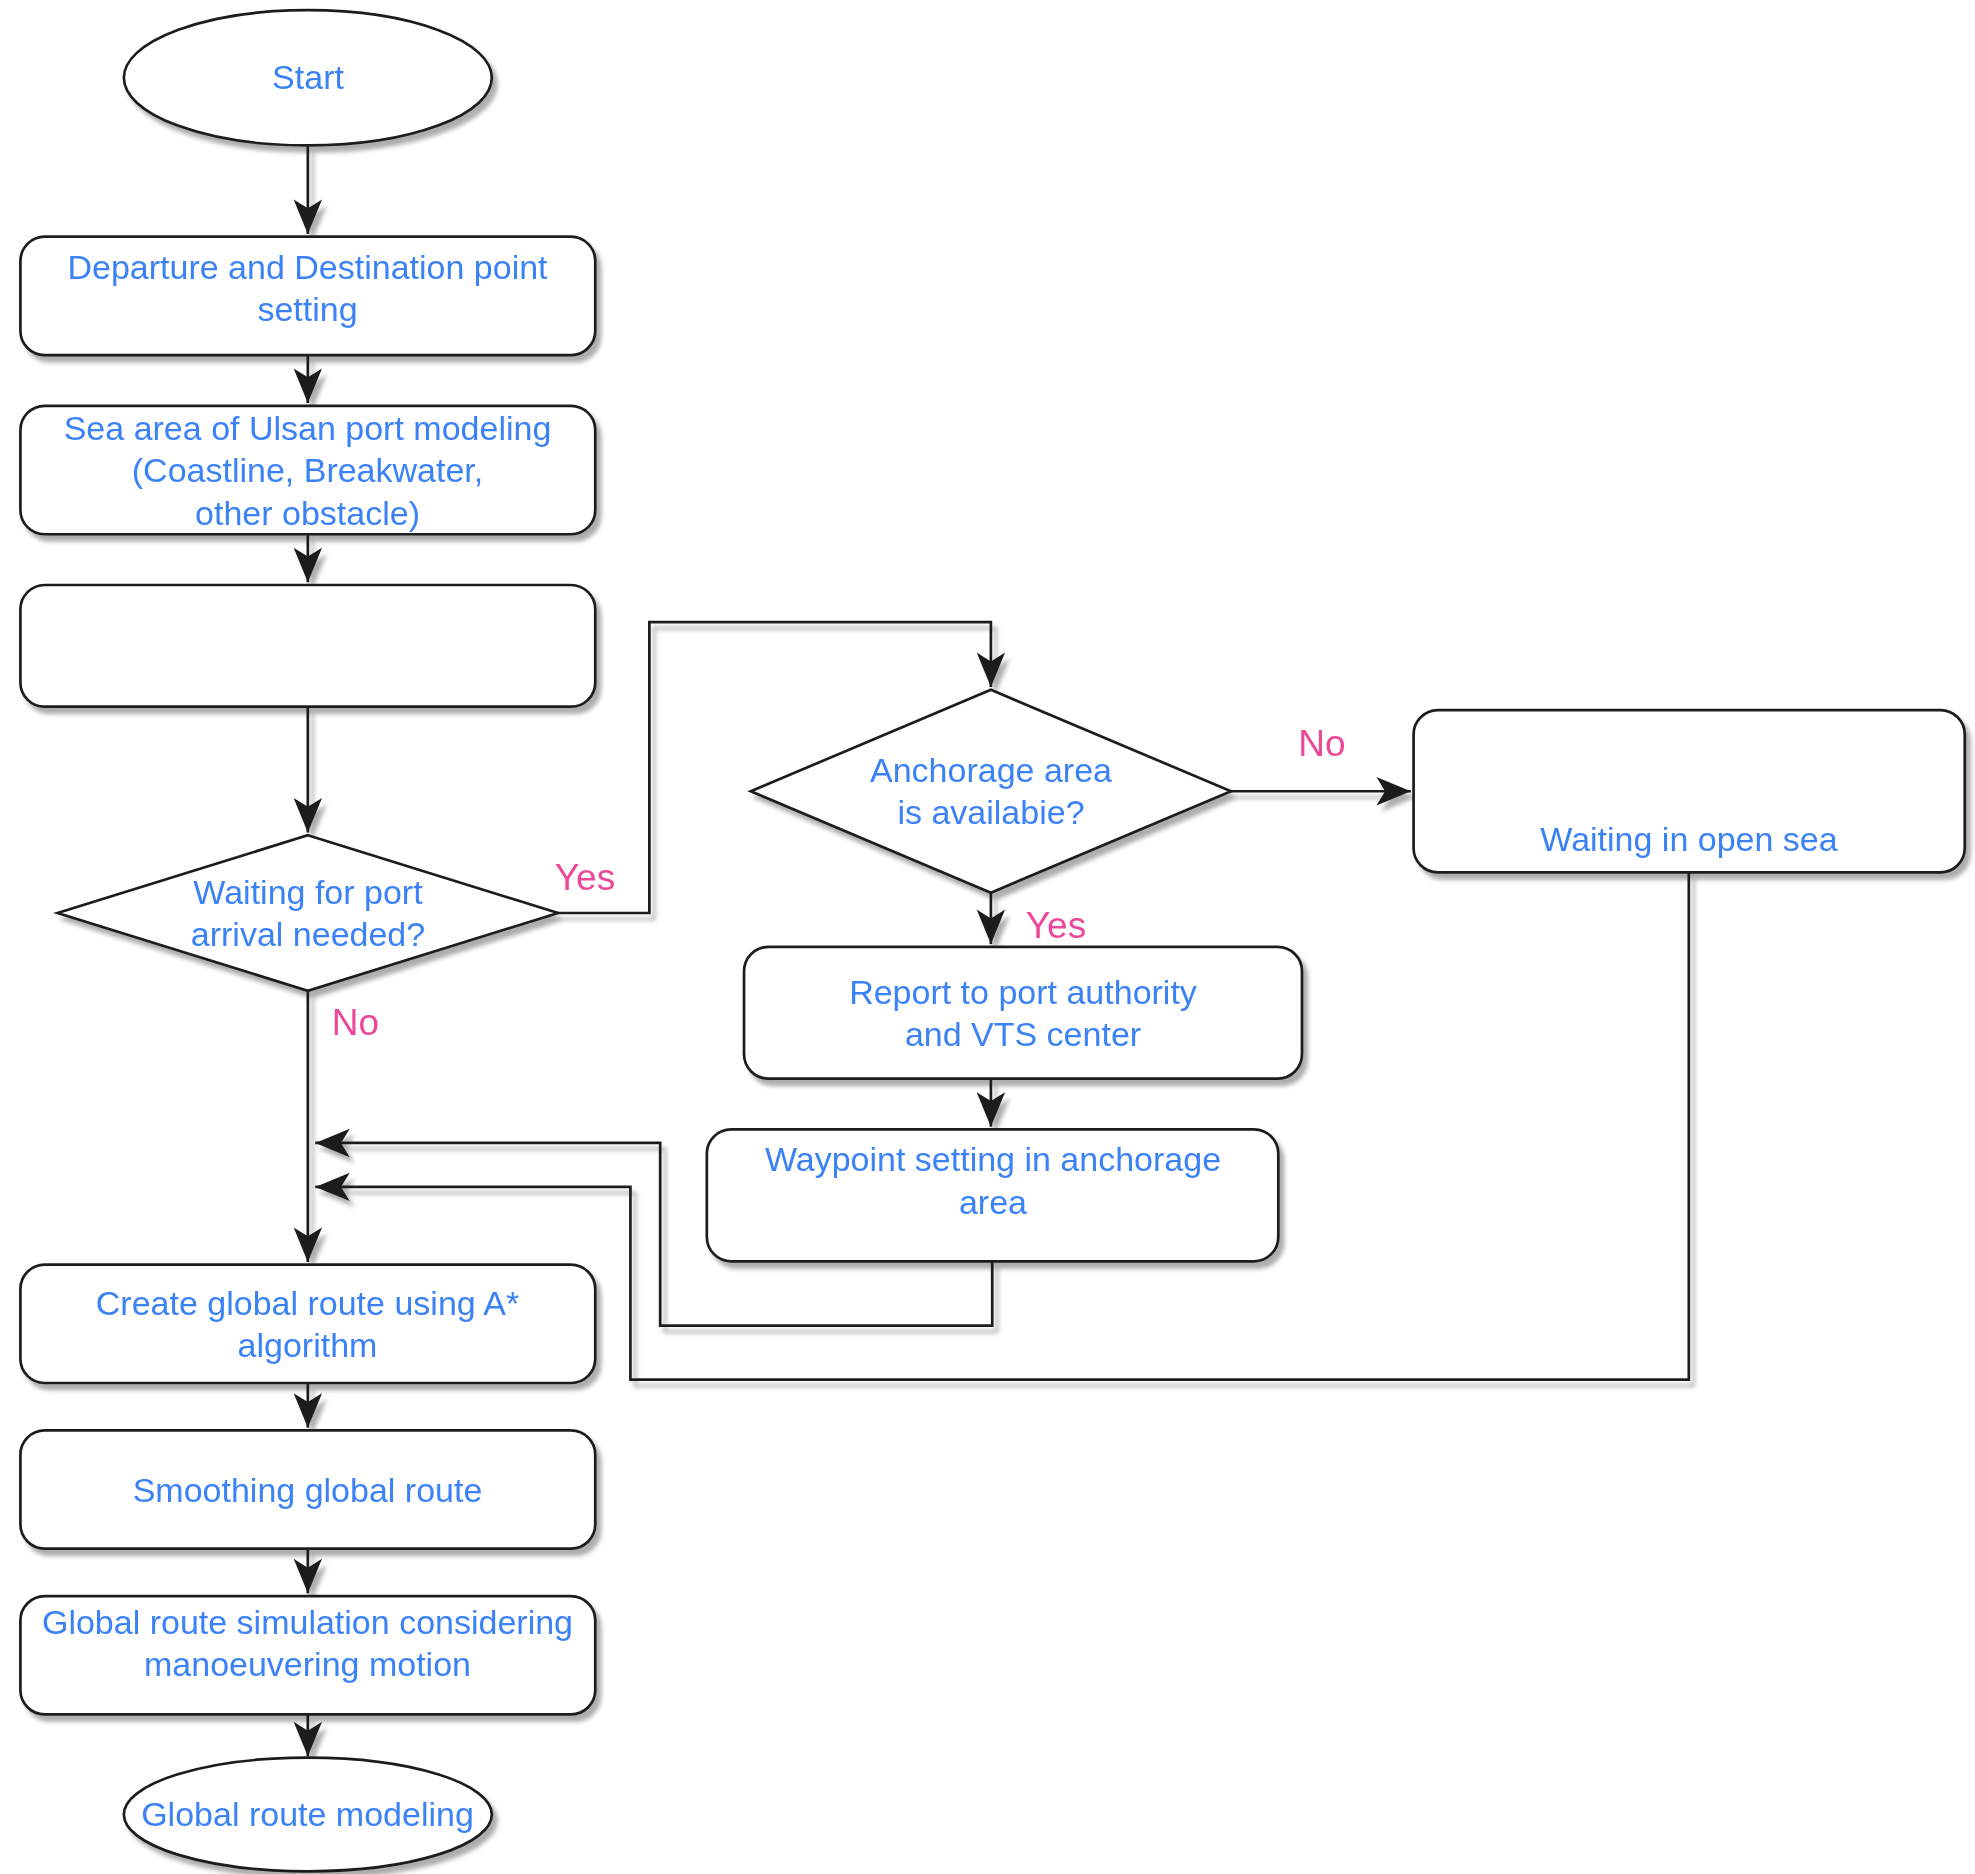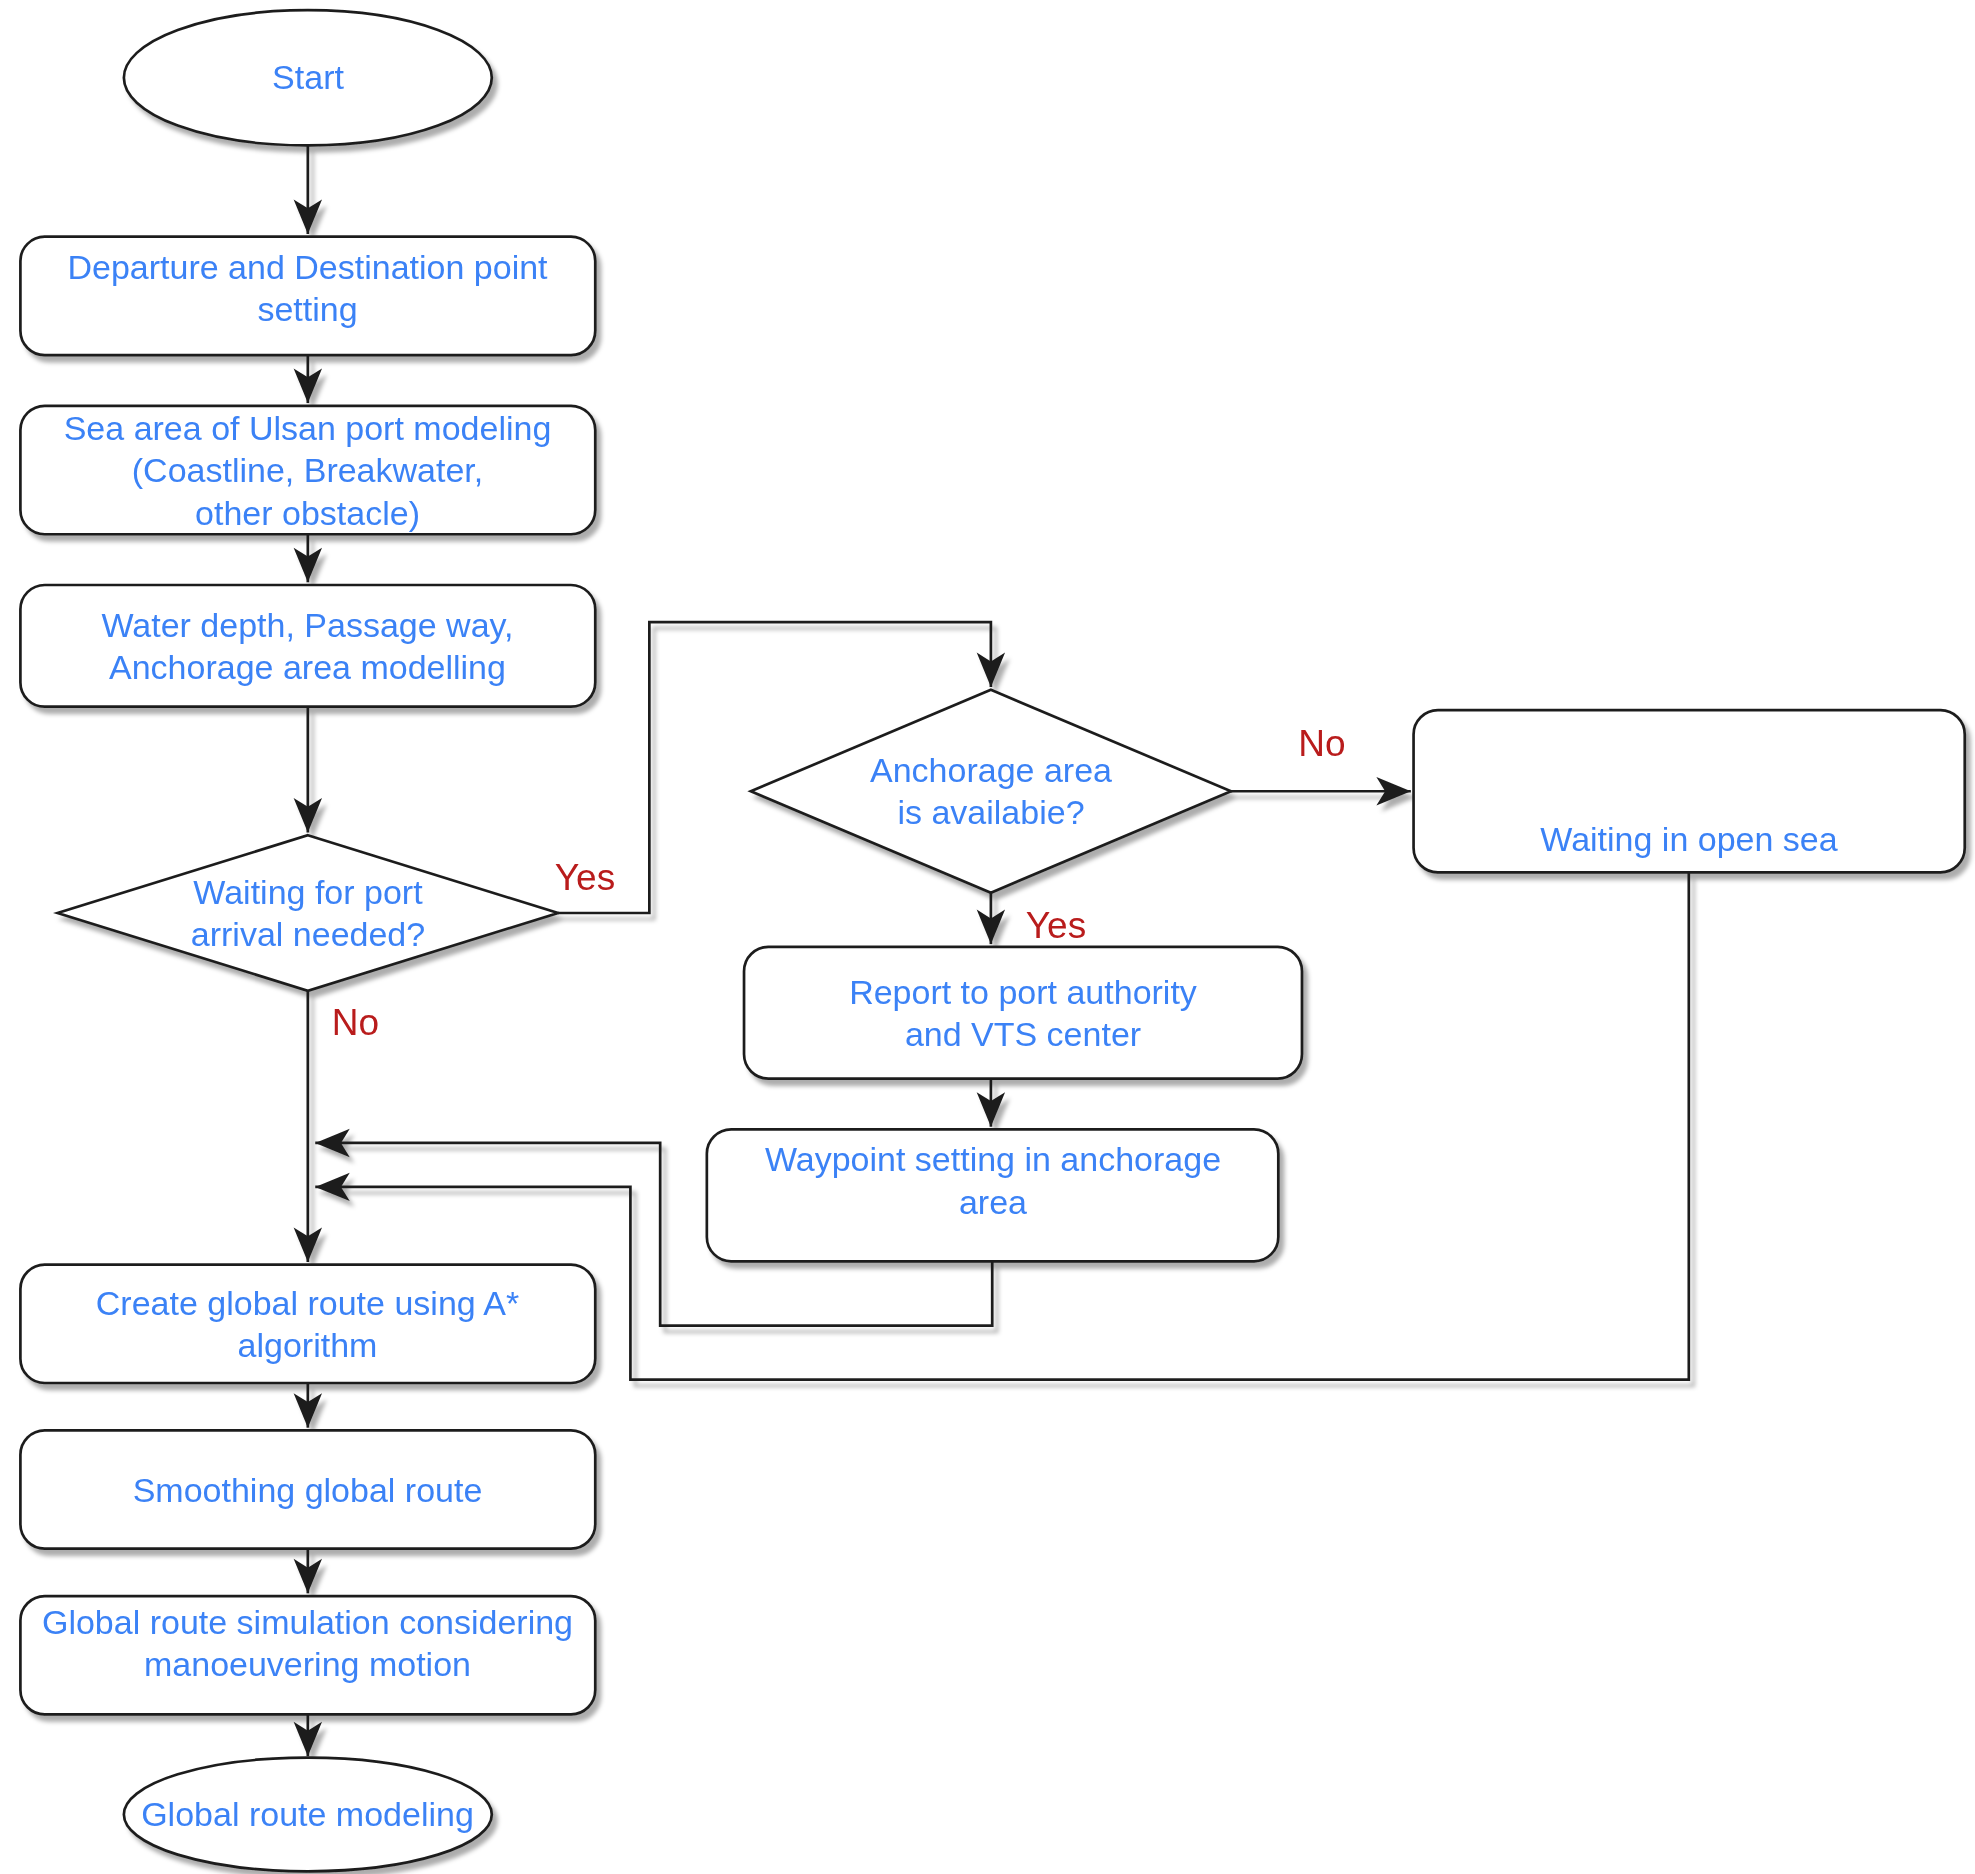--- a/index.html
+++ b/index.html
@@ -20,21 +20,21 @@
     font-size:34px;
     line-height:1.24;
     color:#3b82f6;
     pointer-events:none;
   }
   .edge-label{
     position:absolute;
     display:flex;align-items:center;justify-content:center;
     text-align:center;
     font-size:37px;
-    color:#b91c1c;
+    color:#ec4899;
     pointer-events:none;
   }
 </style>
 </head>
 <body>
 
 <div class="canvas">
 
   <svg width="1975" height="1874" viewBox="0 0 2920 2771">
     <defs>
@@ -78,22 +78,20 @@
       <ellipse cx="455" cy="2683" rx="272" ry="84" fill="#ffffff"></ellipse>
     </g>
   </svg>
 
   <div class="node-label" style="left:124px;top:10px;width:368px;height:135px;">Start</div>
   <div class="node-label" style="left:27px;top:237px;width:561px;height:102px;">Departure and Destination point
 setting</div>
   <div class="node-label" style="left:27px;top:406px;width:561px;height:129px;">Sea area of Ulsan port modeling
 (Coastline, Breakwater,
 other obstacle)</div>
-  <div class="node-label" style="left:27px;top:585px;width:561px;height:122px;">Water depth, Passage way,
-Anchorage area modelling</div>
   <div class="node-label" style="left:788px;top:720px;width:406px;height:142px;">Anchorage area
 is availabie?</div>
   <div class="node-label" style="left:105px;top:842px;width:406px;height:142px;">Waiting for port
 arrival needed?</div>
   <div class="node-label" style="left:1420px;top:710px;width:538px;height:162px;margin-top:48px;">Waiting in open sea</div>
   <div class="node-label" style="left:751px;top:947px;width:544px;height:132px;">Report to port authority
 and VTS center</div>
   <div class="node-label" style="left:714px;top:1130px;width:558px;height:101px;">Waypoint setting in anchorage
 area</div>
   <div class="node-label" style="left:27px;top:1431px;width:561px;height:118px;">Smoothing global route</div>

